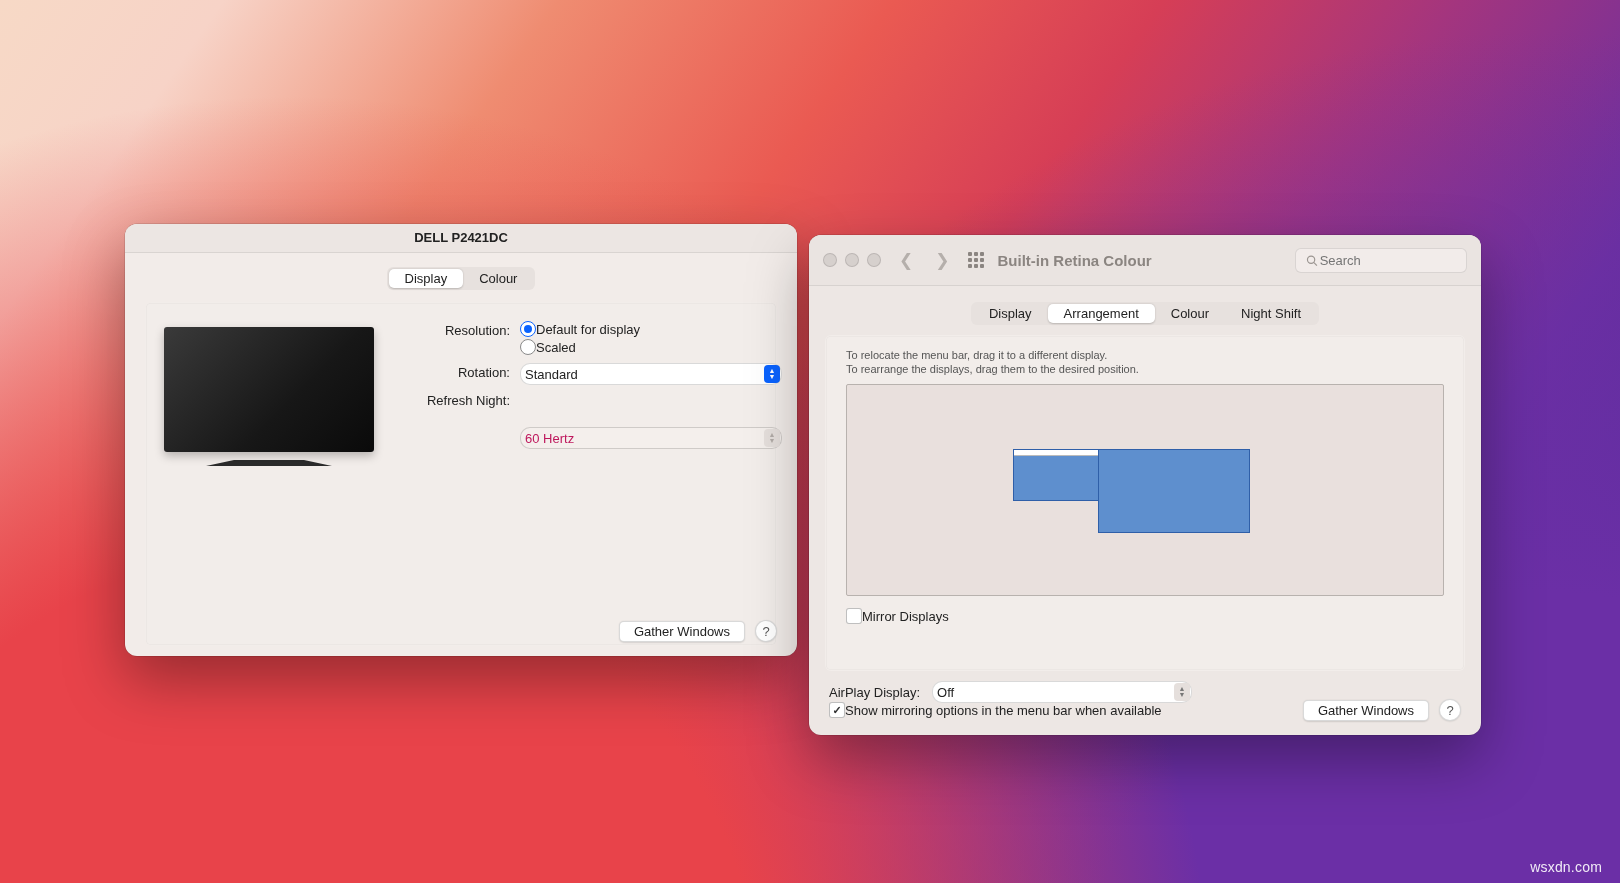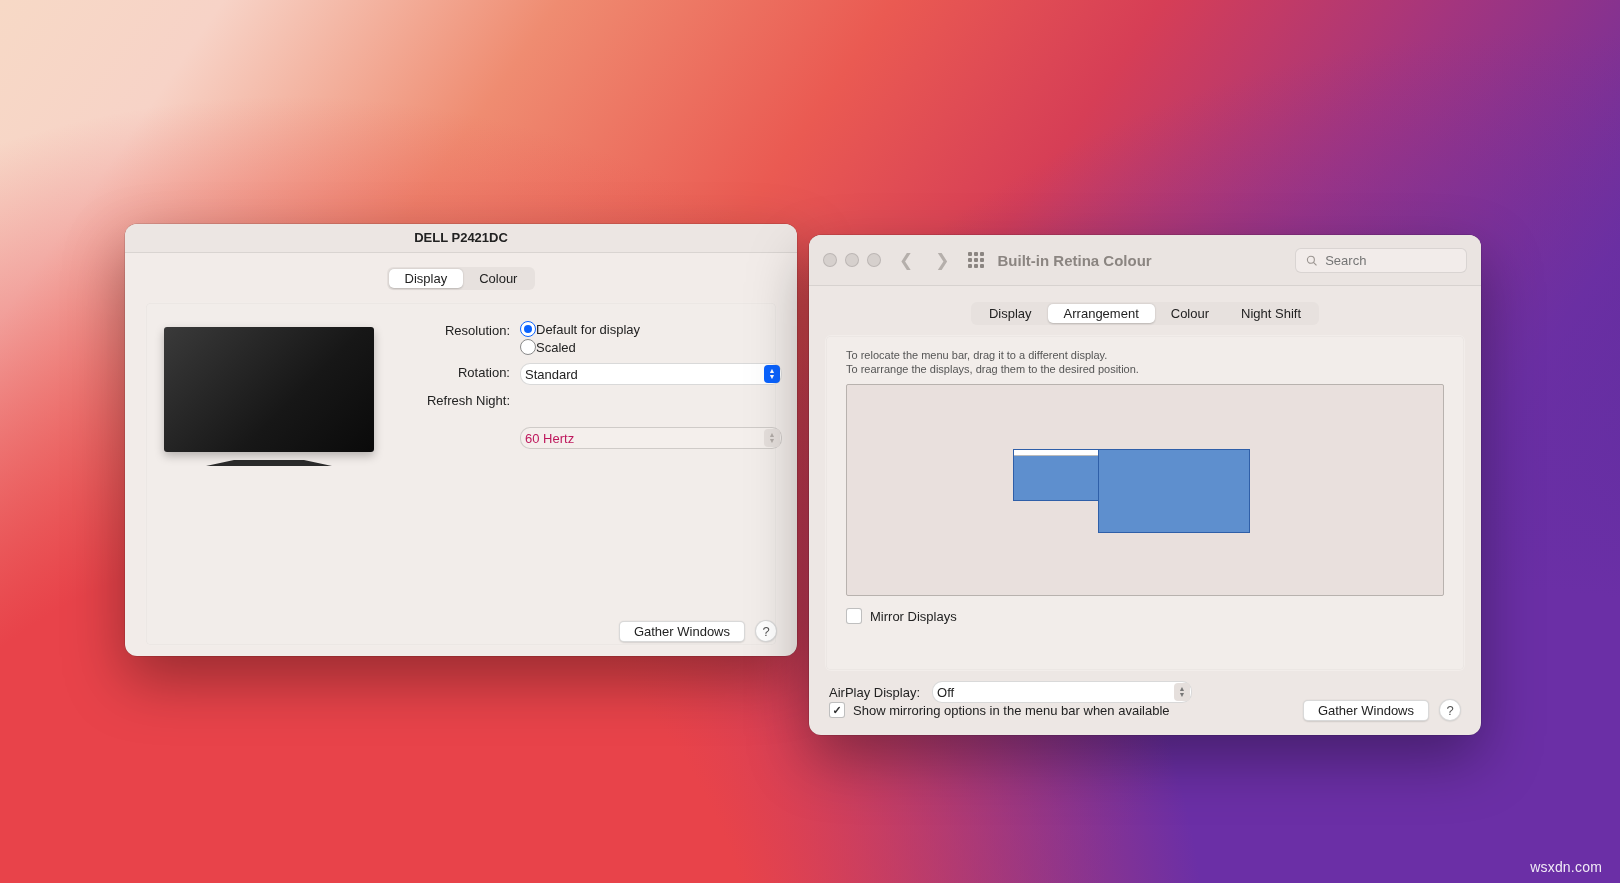--- a/index.html
+++ b/index.html
@@ -170,42 +170,42 @@
   }
   .nav-arrow { color: #b5afab; font-size: 17px; padding: 0 4px; }
   .apps-icon {
     display: grid; grid-template-columns: repeat(3, 4px);
     grid-template-rows: repeat(3, 4px); gap: 2px;
   }
   .apps-icon span { background:#8b8581; border-radius:1px; }
   .toolbar-title { font-size: 15px; font-weight: 600; color:#8b8581; flex: 0 0 auto; }
   .toolbar-spacer { flex: 1; }
   .search {
-    display: flex; align-items: center; gap: 6px;
+    display: flex; align-items: center; 
     background: #f2ecea; border: .5px solid rgba(0,0,0,.1);
     border-radius: 6px; padding: 3px 10px; width: 150px;
     color: #9b9591;
   }
   .search svg { width: 13px; height: 13px; fill: none; stroke:#9b9591; stroke-width:1.6; }
   .search input { border: none; background: transparent; outline: none; font-size: 13px; width: 100%; color:#333;}
 
   .w2-body { padding: 16px 16px 0 16px; }
   .panel.w2 { padding: 12px 20px 14px 20px; min-height: 308px; position: relative; }
   .help-text { font-size: 11px; line-height: 14px; color: #555; margin-bottom: 8px; }
   .arrange-box {
     height: 210px; border: .5px solid #b8b2ae; border-radius: 2px;
     background: #e9e0dd;
     position: relative; margin-bottom: 12px;
   }
   .disp { position: absolute; border: 1px solid #2f5fa8; background:#5e8fce; }
   .disp.small { left: 166px; top: 64px; width: 84px; height: 50px; }
   .disp.small .menubar { height: 5px; background:#fff; border-bottom:1px solid #bbb; }
   .disp.big   { left: 251px; top: 64px; width: 150px; height: 82px; }
 
-  .check { display:flex; align-items:center; gap:8px; }
+  .check { display:flex; align-items:center; gap:0; }
   .check .box {
     width: 14px; height: 14px; border-radius: 3px;
     border: .5px solid rgba(0,0,0,.25); background:#fff;
     display:flex; align-items:center; justify-content:center;
     font-size: 11px; color:#333;
   }
   .check.checked .box { background:#fff; }
   .check.checked .box::after { content:"✓"; font-weight:600;}
 
   .w2-lower { padding: 10px 20px 0 20px; }

